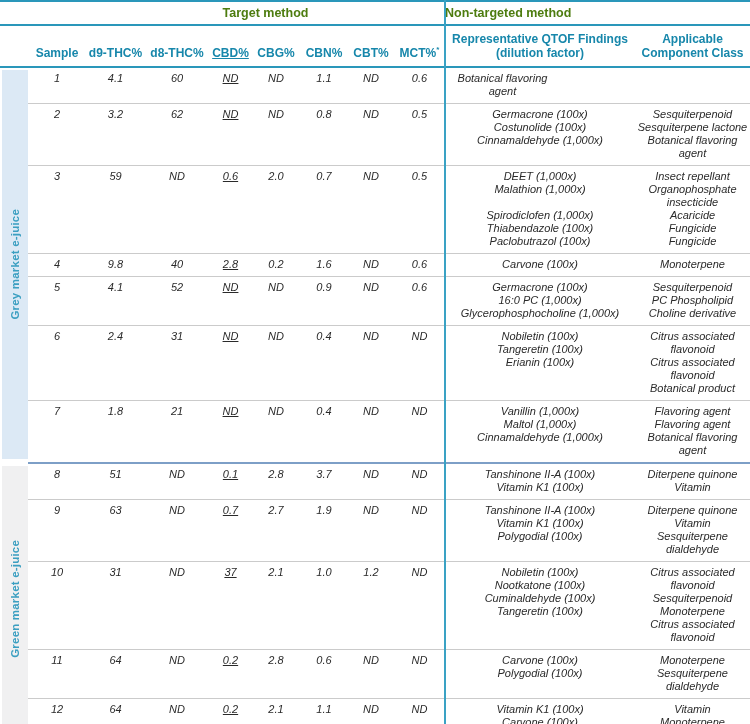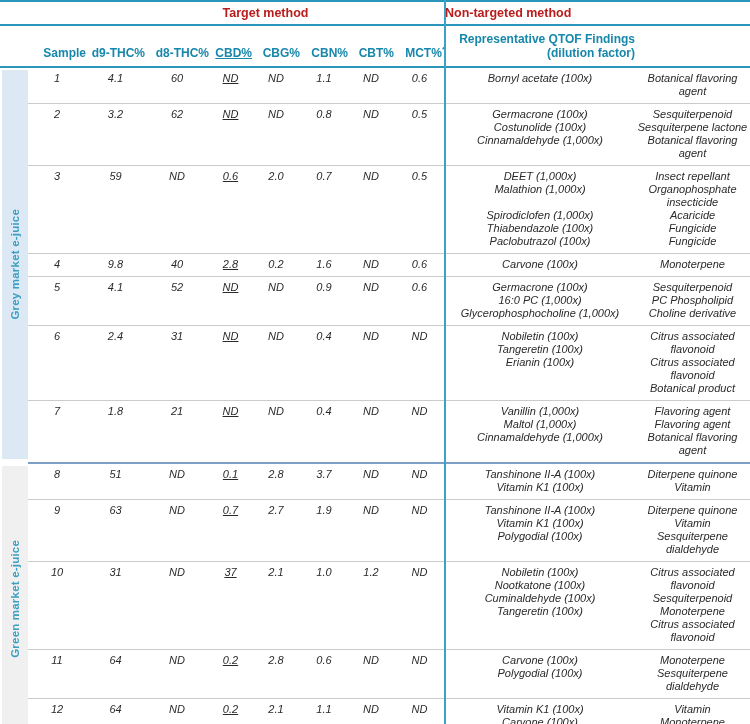--- a/index.html
+++ b/index.html
@@ -3,29 +3,29 @@
 <meta charset="utf-8">
 <style>
   html,body{margin:0;padding:0;background:#ffffff;}
   body{width:750px;font-family:"Liberation Sans", sans-serif;-webkit-font-smoothing:antialiased;}
   .table{position:relative;width:750px;}
   .top-border{height:2px;background:#2a97ba;}
   .vline{position:absolute;top:0;bottom:0;left:444px;width:2px;background:#3aa2c4;}
 
   
   .hdr1{display:flex;align-items:center;height:22px;border-bottom:2px solid #2a97ba;
-        color:#b91c1c;font-weight:bold;font-size:12.5px;}
+        color:#4d7c0f;font-weight:bold;font-size:12.5px;}
   .hdr1-left{width:445px;display:flex;}
   .hdr1-left .t{margin-left:86px;flex:1;text-align:center;}
   .hdr1-right{flex:1;text-align:left;}
 
   
   .hdr2{display:flex;align-items:flex-end;padding:6px 0 6px;border-bottom:2px solid #2a97ba;
         color:#1787ab;font-weight:bold;font-size:12px;line-height:14px;}
-  .hdr2 .hcell{text-align:right;white-space:pre-line;}
+  .hdr2 .hcell{text-align:center;white-space:pre-line;}
   sup{font-size:8px;}
 
   
   .c-band{width:28px;flex:none;}
   .c-sample{width:58px;flex:none;}
   .c-d9{width:59px;flex:none;}
   .c-d8{width:64px;flex:none;}
   .c-cbd{width:43px;flex:none;text-decoration:underline;}
   .c-cbg{width:48px;flex:none;}
   .c-cbn{width:48px;flex:none;}
@@ -68,37 +68,38 @@
     <div class="hcell c-sample">Sample</div>
     <div class="hcell c-d9">d9-THC%</div>
     <div class="hcell c-d8">d8-THC%</div>
     <div class="hcell c-cbd">CBD%</div>
     <div class="hcell c-cbg">CBG%</div>
     <div class="hcell c-cbn">CBN%</div>
     <div class="hcell c-cbt">CBT%</div>
     <div class="hcell c-mct"><span>MCT%</span><sup>*</sup></div>
     <div class="hcell c-find">Representative QTOF Findings
 (dilution factor)</div>
+    <div class="hcell c-class">Applicable
+Component Class</div>
   </div>
 
   <div class="group">
     <div class="band band-grey">
       <span class="band-text">Grey market e-juice</span>
     </div>
     <div class="rows">
   <div class="row">
     <div class="cell c-sample">1</div>
     <div class="cell c-d9">4.1</div>
     <div class="cell c-d8">60</div>
     <div class="cell c-cbd">ND</div>
     <div class="cell c-cbg">ND</div>
     <div class="cell c-cbn">1.1</div>
     <div class="cell c-cbt">ND</div>
     <div class="cell c-mct">0.6</div>
-    <div class="cell c-find">Bornyl acetate (100x)</div>
     <div class="cell c-class">Botanical flavoring
 agent</div>
   </div>
 
   <div class="row">
     <div class="cell c-sample">2</div>
     <div class="cell c-d9">3.2</div>
     <div class="cell c-d8">62</div>
     <div class="cell c-cbd">ND</div>
     <div class="cell c-cbg">ND</div>

